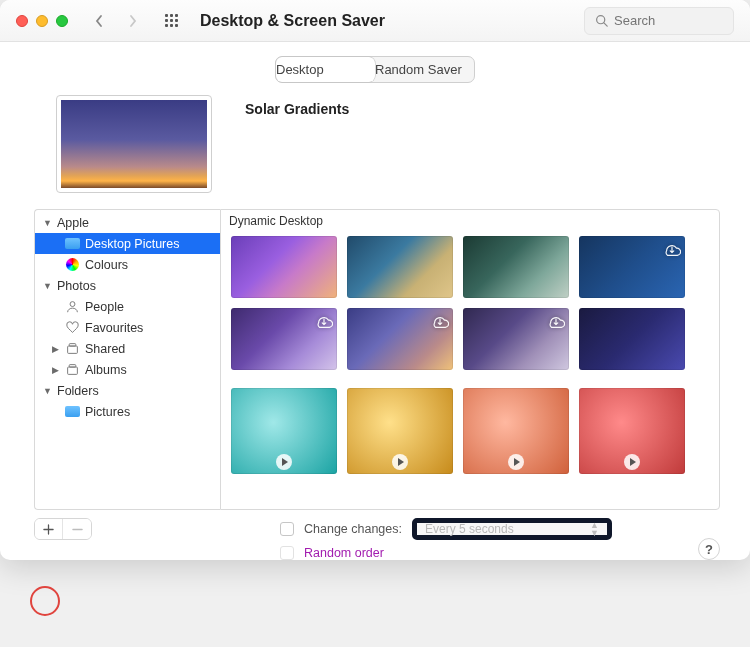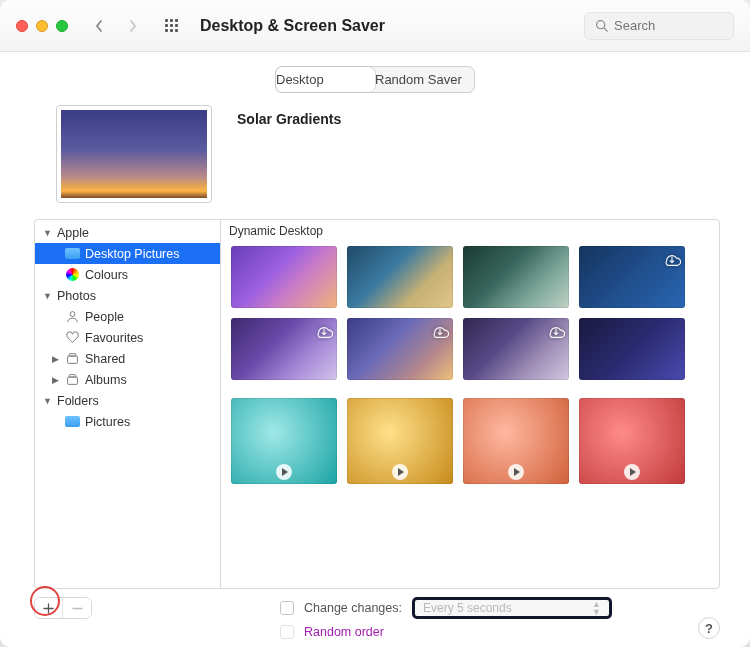--- a/index.html
+++ b/index.html
@@ -5,21 +5,21 @@
   * { box-sizing: border-box; margin: 0; padding: 0; }
   body {
     font-family: -apple-system, BlinkMacSystemFont, "Helvetica Neue", Arial, sans-serif;
     background: #f0f0f0;
     width: 750px;
     height: 647px;
     overflow: hidden;
   }
   .window {
     width: 750px;
-    height: 647px;
+    height: 560px;
     background: #fff;
     border-radius: 10px;
     box-shadow: 0 8px 30px rgba(0,0,0,0.15);
     display: flex;
     flex-direction: column;
   }
   
   .titlebar {
     height: 52px;
     display: flex;
@@ -54,21 +54,21 @@
   
   .segmented {
     margin: 14px auto 12px;
     display:flex; width:200px; border:1px solid #cfcfcf; border-radius:7px;
     font-size:13px; color:#444; background:#f5f5f5;
   }
   .segmented .seg { flex:1; padding:5px 0; cursor:pointer;}
   .segmented .active { background:#fff; border-radius:6px; box-shadow:0 0 0 0.5px #bfbfbf;}
 
   
-  .topsection { display:flex; gap:25px; padding:0 42px 16px 56px; align-items:flex-start;}
+  .topsection { display:flex; gap:33px; padding:0 42px 16px 56px; align-items:flex-start;}
   .preview {
     width:156px; height:98px; border:1px solid #cfcfcf; border-radius:4px; padding:4px;
     background:#fff;
   }
   .preview-inner{
     width:100%; height:100%;
     background: linear-gradient(to bottom, #3a3c84 0%, #5a5aa0 45%, #b98a8a 76%, #e2a356 86%, #ffb347 92%, #7a4a2a 100%);
   }
   .preview-meta{ padding-top:6px;}
   .preview-meta h3{ font-size:14px; font-weight:600; color:#222; margin-bottom:18px;}
@@ -149,21 +149,21 @@
   .addremove button:first-child{border-right:1px solid #e4e4e4;}
   .addremove button:last-child{color:#bcbcbc;}
   .highlight-ring{
     position:absolute; width:30px;height:30px;border:2px solid #e0443e;border-radius:50%;
     left:30px; top:586px; pointer-events:none;
   }
   .change-area{ margin-left:178px; display:flex; flex-direction:column; gap:6px;}
   .change-row{ display:flex; align-items:center; gap:10px;}
   .checkbox{ width:14px;height:14px;border:1px solid #c6c6c6;border-radius:3px;background:#fff;}
   .combo{
-    width:200px; height:22px; border:3px solid #0f172a; border-radius:5px;
+    width:200px; height:22px; border:5px solid #0f172a; border-radius:5px;
     background:#f7f7f7; color:#b8b8b8; display:flex; align-items:center; padding:0 8px;
     font-size:12px; justify-content:space-between;
   }
   .combo .chev{ font-size:9px; color:#bdbdbd; line-height:8px;}
   .helpbtn{
     margin-left:auto; width:22px;height:22px;border-radius:50%;
     border:1px solid #d4d4d4; background:#fff; color:#555;
     display:flex;align-items:center;justify-content:center; font-size:13px; font-weight:600;
     align-self:flex-end;
   }

